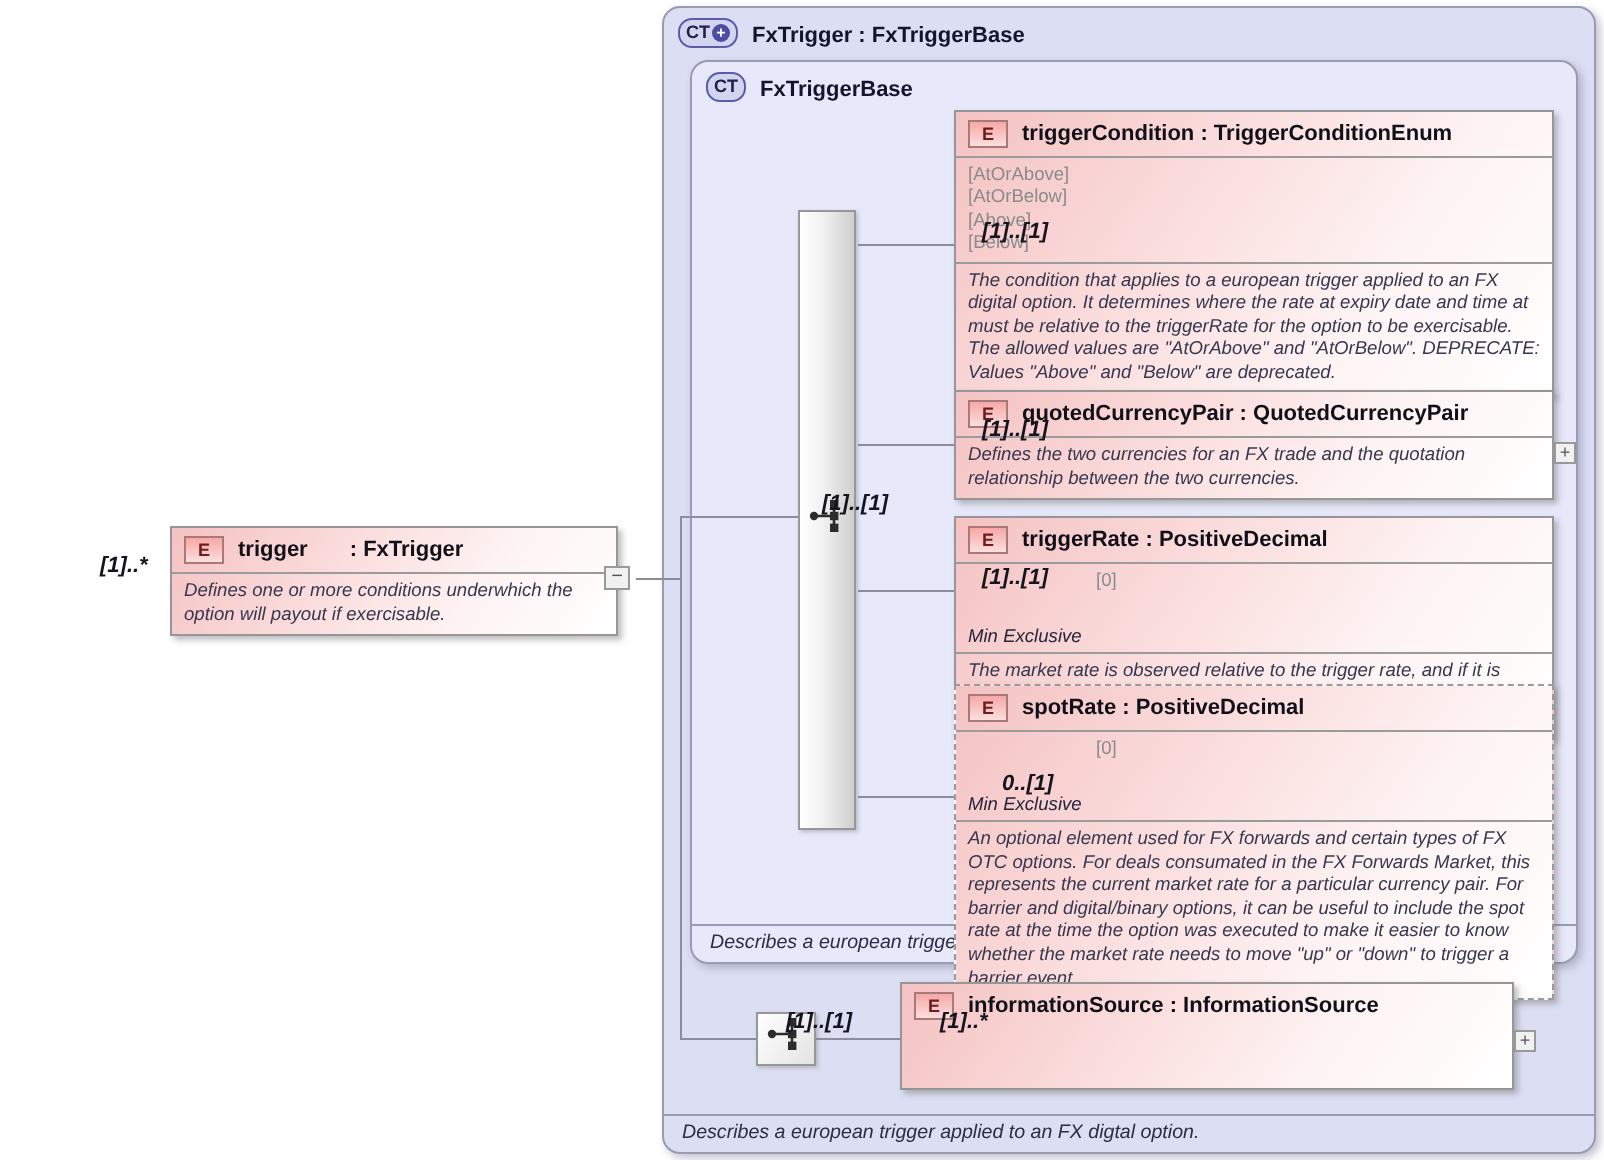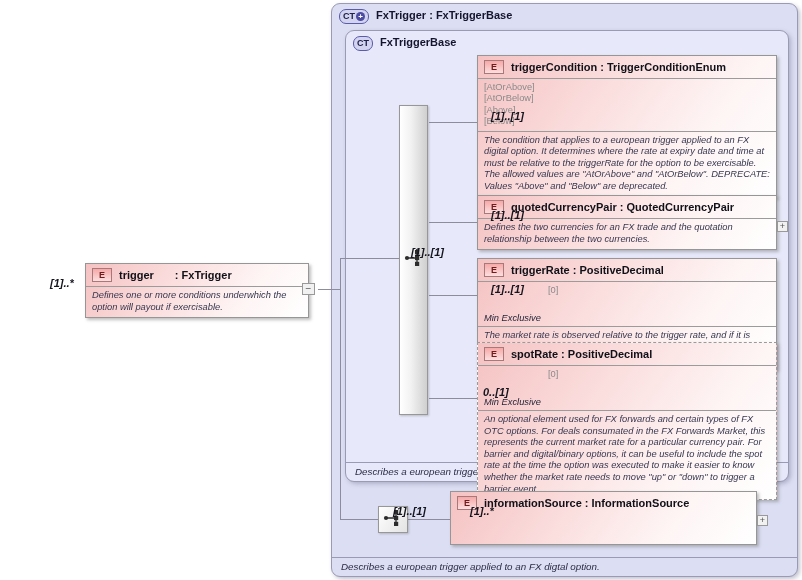--- a/index.html
+++ b/index.html
@@ -4,21 +4,21 @@
 <style>
   html,body{margin:0;padding:0;background:#fff;}
   #stage{position:relative;width:802px;height:580px;background:#ffffff;overflow:hidden;
          font-family:"Liberation Sans",sans-serif;}
 
   
   .ct-box{position:absolute;border:1px solid #9a9ab4;border-radius:9px;
           box-shadow:2px 2px 4px rgba(120,120,150,.45);}
   .ct-outer{background:#dcdff3;z-index:1;}
   .ct-inner{background:#e7e9fa;z-index:2;}
-  .ct-header{display:flex;align-items:flex-start;gap:7px;padding:5px 8px 3px 7px;
+  .ct-header{display:flex;align-items:flex-end;gap:7px;padding:5px 8px 3px 7px;
              font-size:11px;font-weight:bold;color:#14142e;}
   .ct-badge{display:inline-flex;align-items:center;gap:1px;height:13px;padding:0 3px;
             border:1.5px solid #5b5baa;border-radius:7px;background:#d2d4f0;
             font-size:9px;font-weight:bold;color:#20204a;line-height:13px;}
   .ct-plus{display:inline-flex;align-items:center;justify-content:center;width:9px;height:9px;
            border-radius:50%;background:#4c4ca0;color:#fff;font-size:8px;font-weight:bold;}
   .ct-footer{position:absolute;left:0;right:0;bottom:0;border-top:1px solid #9a9ab4;
              padding:3px 9px 4px 9px;font-size:9.8px;font-style:italic;color:#2c2c46;}
 
   
@@ -90,21 +90,21 @@
   <div class="conn" style="left:429px;top:295px;width:48px;height:1px;"></div>
   <div class="conn" style="left:429px;top:398px;width:48px;height:1px;"></div>
   <div class="conn" style="left:341px;top:519px;width:37px;height:1px;"></div>
   <div class="conn" style="left:408px;top:519px;width:42px;height:1px;"></div>
 
   <div class="card" style="left:3px;top:277px;">[1]..*</div>
   <div class="card" style="left:364px;top:246px;">[1]..[1]</div>
   <div class="card" style="left:444px;top:110px;">[1]..[1]</div>
   <div class="card" style="left:444px;top:209px;">[1]..[1]</div>
   <div class="card" style="left:444px;top:283px;">[1]..[1]</div>
-  <div class="card" style="left:436px;top:386px;">0..[1]</div>
+  <div class="card" style="left:454px;top:386px;">0..[1]</div>
   <div class="card" style="left:346px;top:505px;">[1]..[1]</div>
   <div class="card" style="left:423px;top:505px;">[1]..*</div>
 
   <div class="seq-bar" style="left:399px;top:105px;height:310px;">
     <span>
       <svg width="22" height="20" viewBox="0 0 22 20">
         <circle cx="4" cy="10" r="2.1" fill="#2c2c2c"></circle>
         <path d="M4 10 H14 M14 4 V16" stroke="#2c2c2c" stroke-width="1.3" fill="none"></path>
         <rect x="12" y="2" width="4.2" height="4.2" fill="#2c2c2c"></rect>
         <rect x="12" y="7.9" width="4.2" height="4.2" fill="#2c2c2c"></rect>

